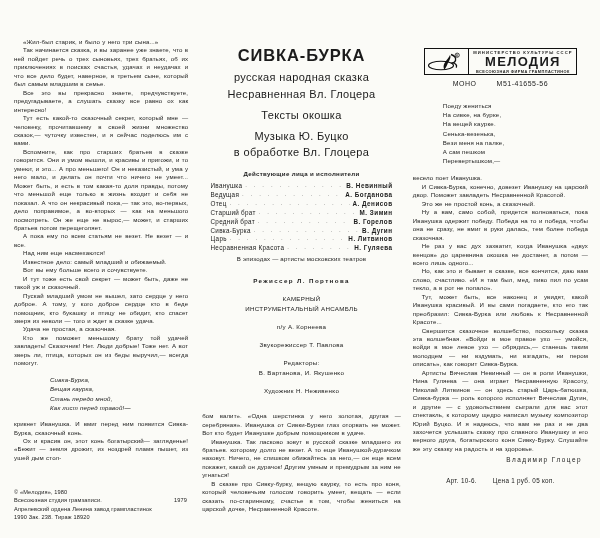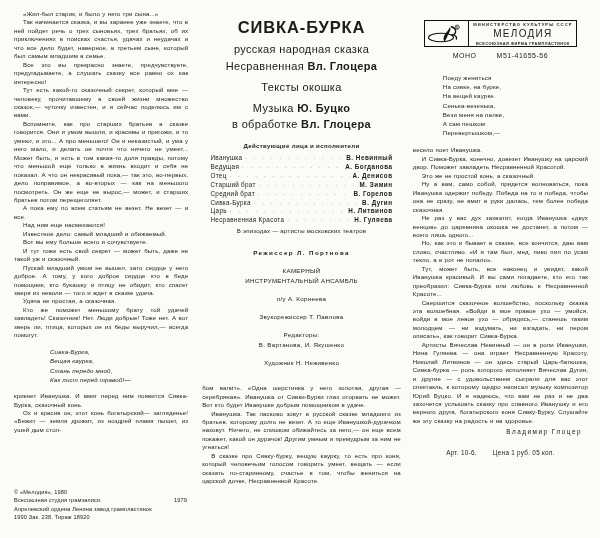--- a/index.html
+++ b/index.html
@@ -9,20 +9,21 @@
     font-family:"Liberation Sans","DejaVu Sans",sans-serif;
     color:#1b1b1b;
     overflow:hidden;
     position:relative;
   }
   .page{
     position:absolute;inset:0;
     display:flex;
     padding:6px 8px 0 4px;
     box-sizing:border-box;
+    margin-top:28px;
   }
 
   
   .col{box-sizing:border-box;}
   .col-left{width:196px;padding:4px 8px 0 10px;}
   .col-mid{width:215px;padding:4px 6px 0 6px;}
   .col-right{width:189px;padding:0 4px 0 6px;}
 
   
   .bodytext{
@@ -64,21 +65,21 @@
     font-size:16.5px;
     font-weight:bold;
     letter-spacing:.9px;
     margin:0 0 6px 0;
   }
   .subtitle{
     font-size:11px;
     letter-spacing:.35px;
     margin:0 0 4.5px 0;
   }
-  .subtitle b{font-weight:bold;}
+  .subtitle b{font-weight:normal;}
   .sub-gap{margin-top:9px;}
 
   .cast-head{
     text-align:center;
     font-size:6.1px;
     font-weight:bold;
     letter-spacing:.35px;
     margin:12px 0 5px 0;
   }
   .cast{
@@ -144,22 +145,22 @@
     box-sizing:border-box;
   }
   .logo-top{
     font-size:4.2px;
     letter-spacing:1.05px;
     font-weight:bold;
     text-align:center;
     white-space:nowrap;
   }
   .logo-main{
-    font-size:10px;
-    font-weight:normal;
+    font-size:13px;
+    font-weight:bold;
     letter-spacing:1.3px;
     line-height:14px;
     text-align:center;
     white-space:nowrap;
   }
   .logo-bottom{
     font-size:3.9px;
     letter-spacing:.45px;
     font-weight:bold;
     text-align:center;

